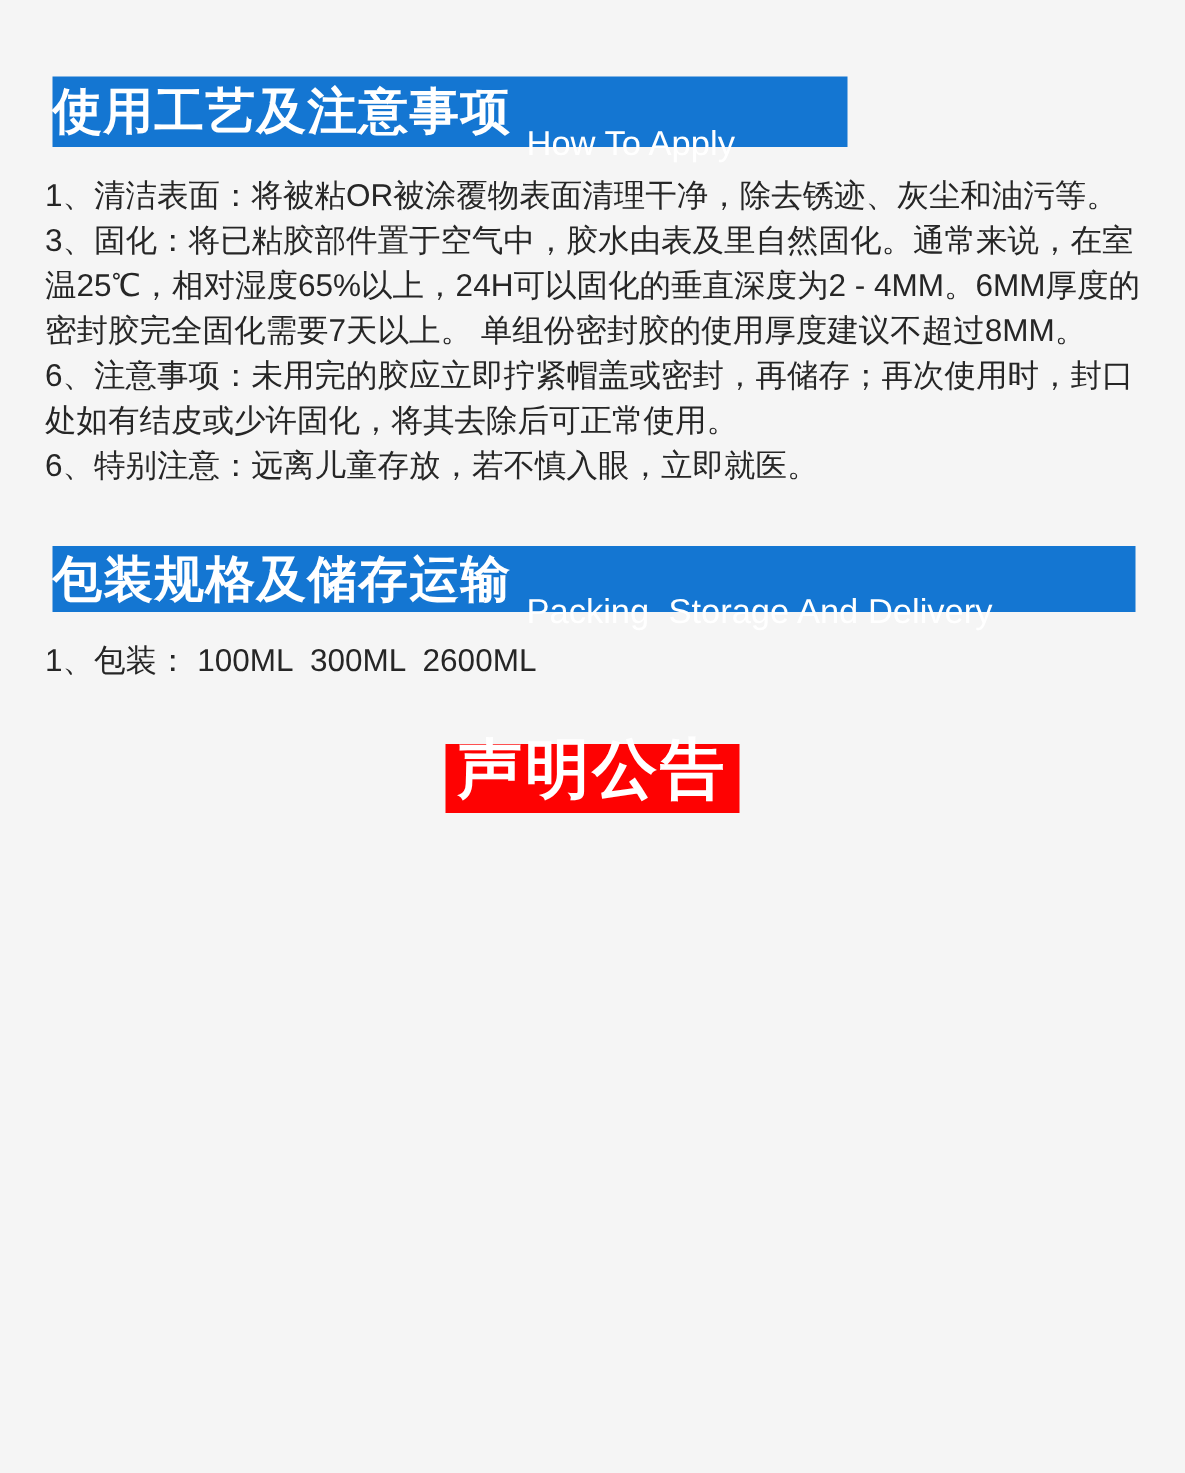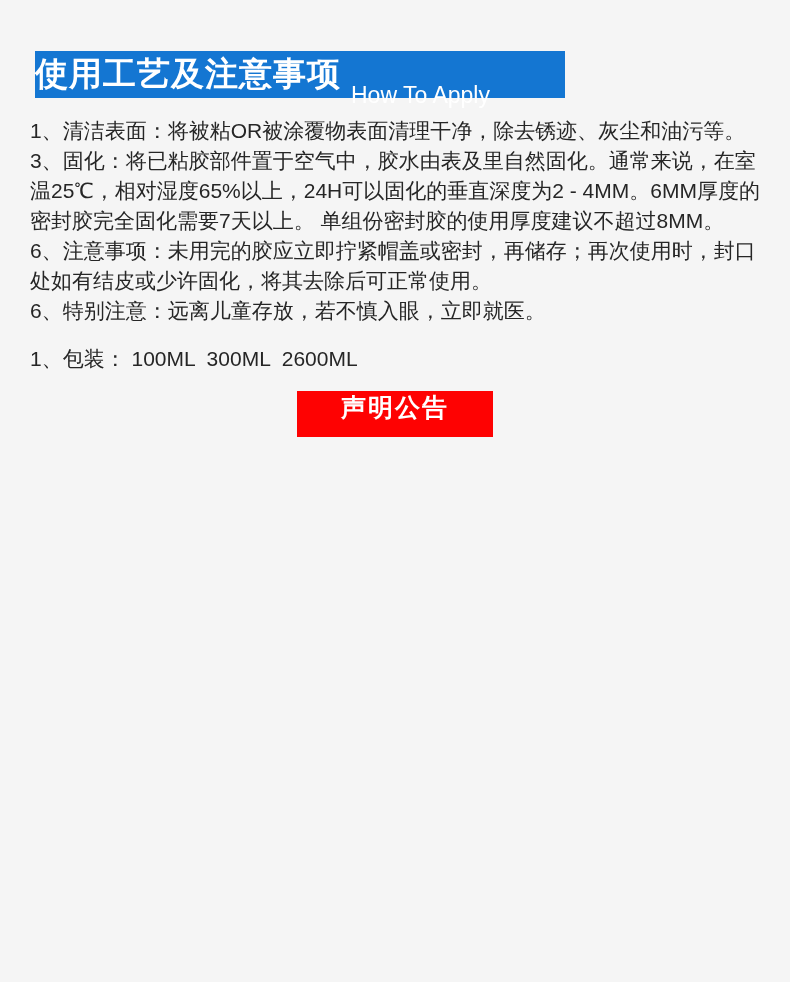--- a/index.html
+++ b/index.html
@@ -59,25 +59,25 @@
   }
   .text-block p{
     margin:0;
     white-space:pre-wrap;
   }
   .notice-banner{
     background:var(--banner-red);
     color:var(--banner-text);
     width:196px;
     height:46px;
-    margin:17px auto 0 auto;
+    margin:40px auto 0 auto;
     display:flex;
-    align-items:flex-start;
+    align-items:flex-end;
     justify-content:center;
-    font-size:25px;
+    font-size:43px;
     font-weight:bold;
     letter-spacing:2px;
   }
   .notice-text{
     margin:24px 30px 0 30px;
     color:var(--text-red);
     font-size:21px;
     line-height:29px;
   }
   .notice-text p{
@@ -95,20 +95,24 @@
     <span class="banner-en">How To Apply</span>
   </div>
 
   <div class="text-block">
     <p>1、清洁表面：将被粘OR被涂覆物表面清理干净，除去锈迹、灰尘和油污等。</p>
     <p>3、固化：将已粘胶部件置于空气中，胶水由表及里自然固化。通常来说，在室温25℃，相对湿度65%以上，24H可以固化的垂直深度为2 - 4MM。6MM厚度的密封胶完全固化需要7天以上。 单组份密封胶的使用厚度建议不超过8MM。</p>
     <p>6、注意事项：未用完的胶应立即拧紧帽盖或密封，再储存；再次使用时，封口处如有结皮或少许固化，将其去除后可正常使用。</p>
     <p>6、特别注意：远离儿童存放，若不慎入眼，立即就医。</p>
   </div>
 
+  <div class="banner banner-2">
+    <span class="banner-zh">包装规格及储存运输</span>
+    <span class="banner-en">Packing  Storage And Delivery</span>
+  </div>
 
   <div class="text-block">
     <p>1、包装： 100ML  300ML  2600ML</p>
   </div>
 
   <div class="notice-banner">
     <span>声明公告</span>
   </div>
 
 

